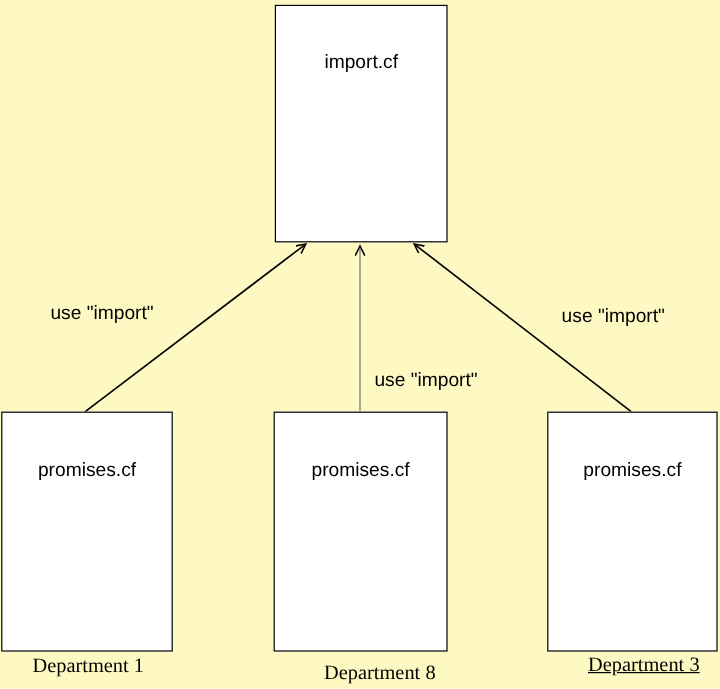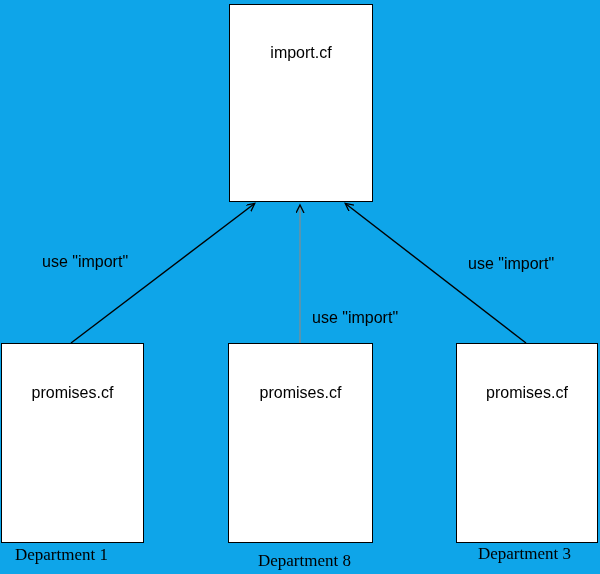--- a/index.html
+++ b/index.html
@@ -4,21 +4,21 @@
 <style>
   html, body {
     margin: 0;
     padding: 0;
     background: #ffffff;
   }
   #canvas {
     position: relative;
     width: 600px;
     height: 574px;
-    background: #0ea5e9;
+    background: #fef9c3;
     overflow: hidden;
     font-family: "Liberation Sans", sans-serif;
   }
   #arrow-layer {
     position: absolute;
     left: 0; top: 0;
     width: 600px; height: 574px;
   }
   .node-box {
     position: absolute;
@@ -49,24 +49,25 @@
   }
   #edge-label-1 { left: 42px;  top: 253px; }
   #edge-label-2 { left: 312px; top: 309px; }
   #edge-label-3 { left: 468px; top: 255px; }
   .dept-caption {
     position: absolute;
     font-family: "Liberation Serif", serif;
     font-size: 17px;
     color: #000000;
     white-space: nowrap;
+    margin-left: 12px;
   }
   #dept-caption-1 { left: 15px;  top: 545px; }
   #dept-caption-2 { left: 258px; top: 551px; }
-  #dept-caption-3 { left: 478px; top: 544px; }
+  #dept-caption-3 { left: 478px; top: 544px; text-decoration: underline; }
 </style>
 </head>
 <body>
 
 <div id="canvas">
 
   <svg id="arrow-layer" viewBox="0 0 600 574" xmlns="http://www.w3.org/2000/svg">
     <defs>
       <marker id="vee" markerWidth="12" markerHeight="10" refX="7" refY="4" orient="auto" markerUnits="userSpaceOnUse">
         <path d="M0,0 L8,4 L0,8" fill="none" stroke="#000000" stroke-width="1.3"></path>

